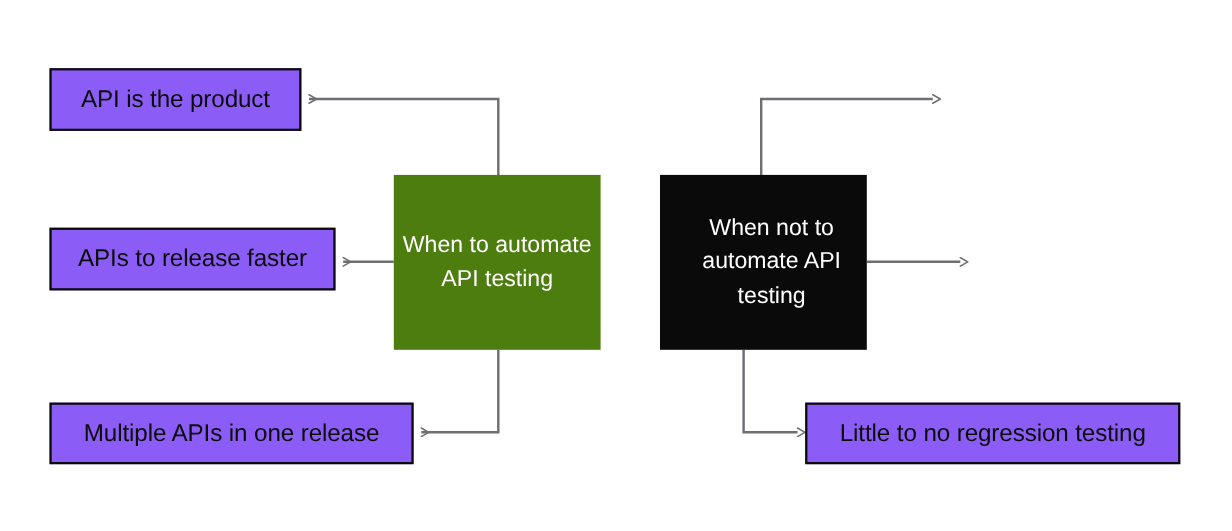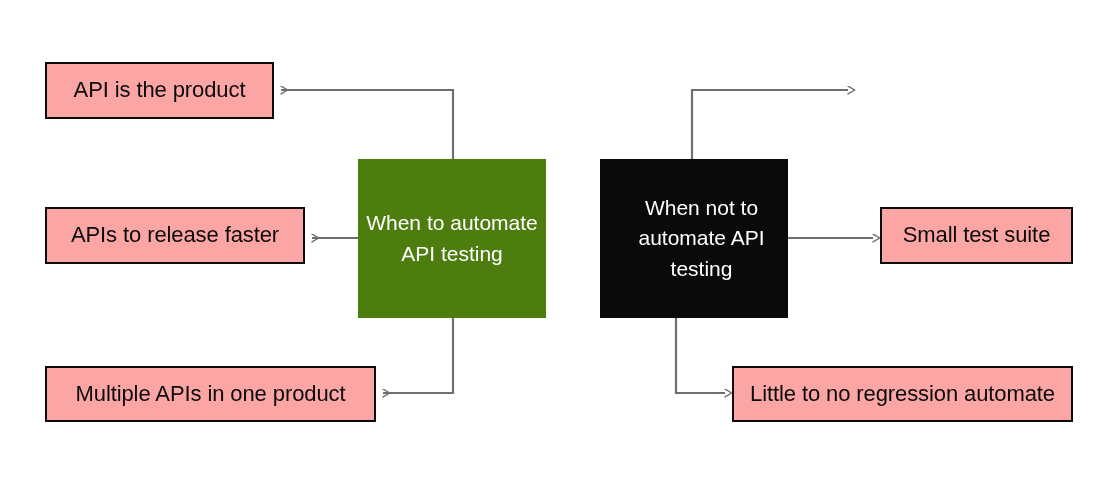--- a/index.html
+++ b/index.html
@@ -28,21 +28,21 @@
   .node {
     position: absolute;
     box-sizing: border-box;
     display: flex;
     align-items: center;
     justify-content: center;
     text-align: center;
   }
   .node-outline {
     border: 2px solid #0b0b0b;
-    background: #fca5a5;
+    background: #8b5cf6;
     color: #0b0b0b;
     font-size: 22px;
     line-height: 1.2;
     letter-spacing: -0.1px;
   }
   .node-hub {
     color: #ffffff;
     font-size: 21px;
     line-height: 1.45;
     border: none;
@@ -97,33 +97,30 @@
 
   <div class="node node-outline" id="box-api-is-the-product">
     <span>API is the product</span>
   </div>
 
   <div class="node node-outline" id="box-need-release-faster">
     <span>APIs to release faster</span>
   </div>
 
   <div class="node node-outline" id="box-multiple-apis">
-    <span>Multiple APIs in one product</span>
+    <span>Multiple APIs in one release</span>
   </div>
 
   <div class="node node-hub red" id="hub-when-to-automate">
     <span>When to automate API testing</span>
   </div>
 
   <div class="node node-hub black" id="hub-when-not-to-automate">
     <span>When not to automate API testing</span>
   </div>
 
 
-  <div class="node node-outline" id="box-small-test-suite">
-    <span>Small test suite</span>
-  </div>
 
   <div class="node node-outline" id="box-little-regression">
-    <span>Little to no regression automate</span>
+    <span>Little to no regression testing</span>
   </div>
 
 </div>
 
 </body></html>

